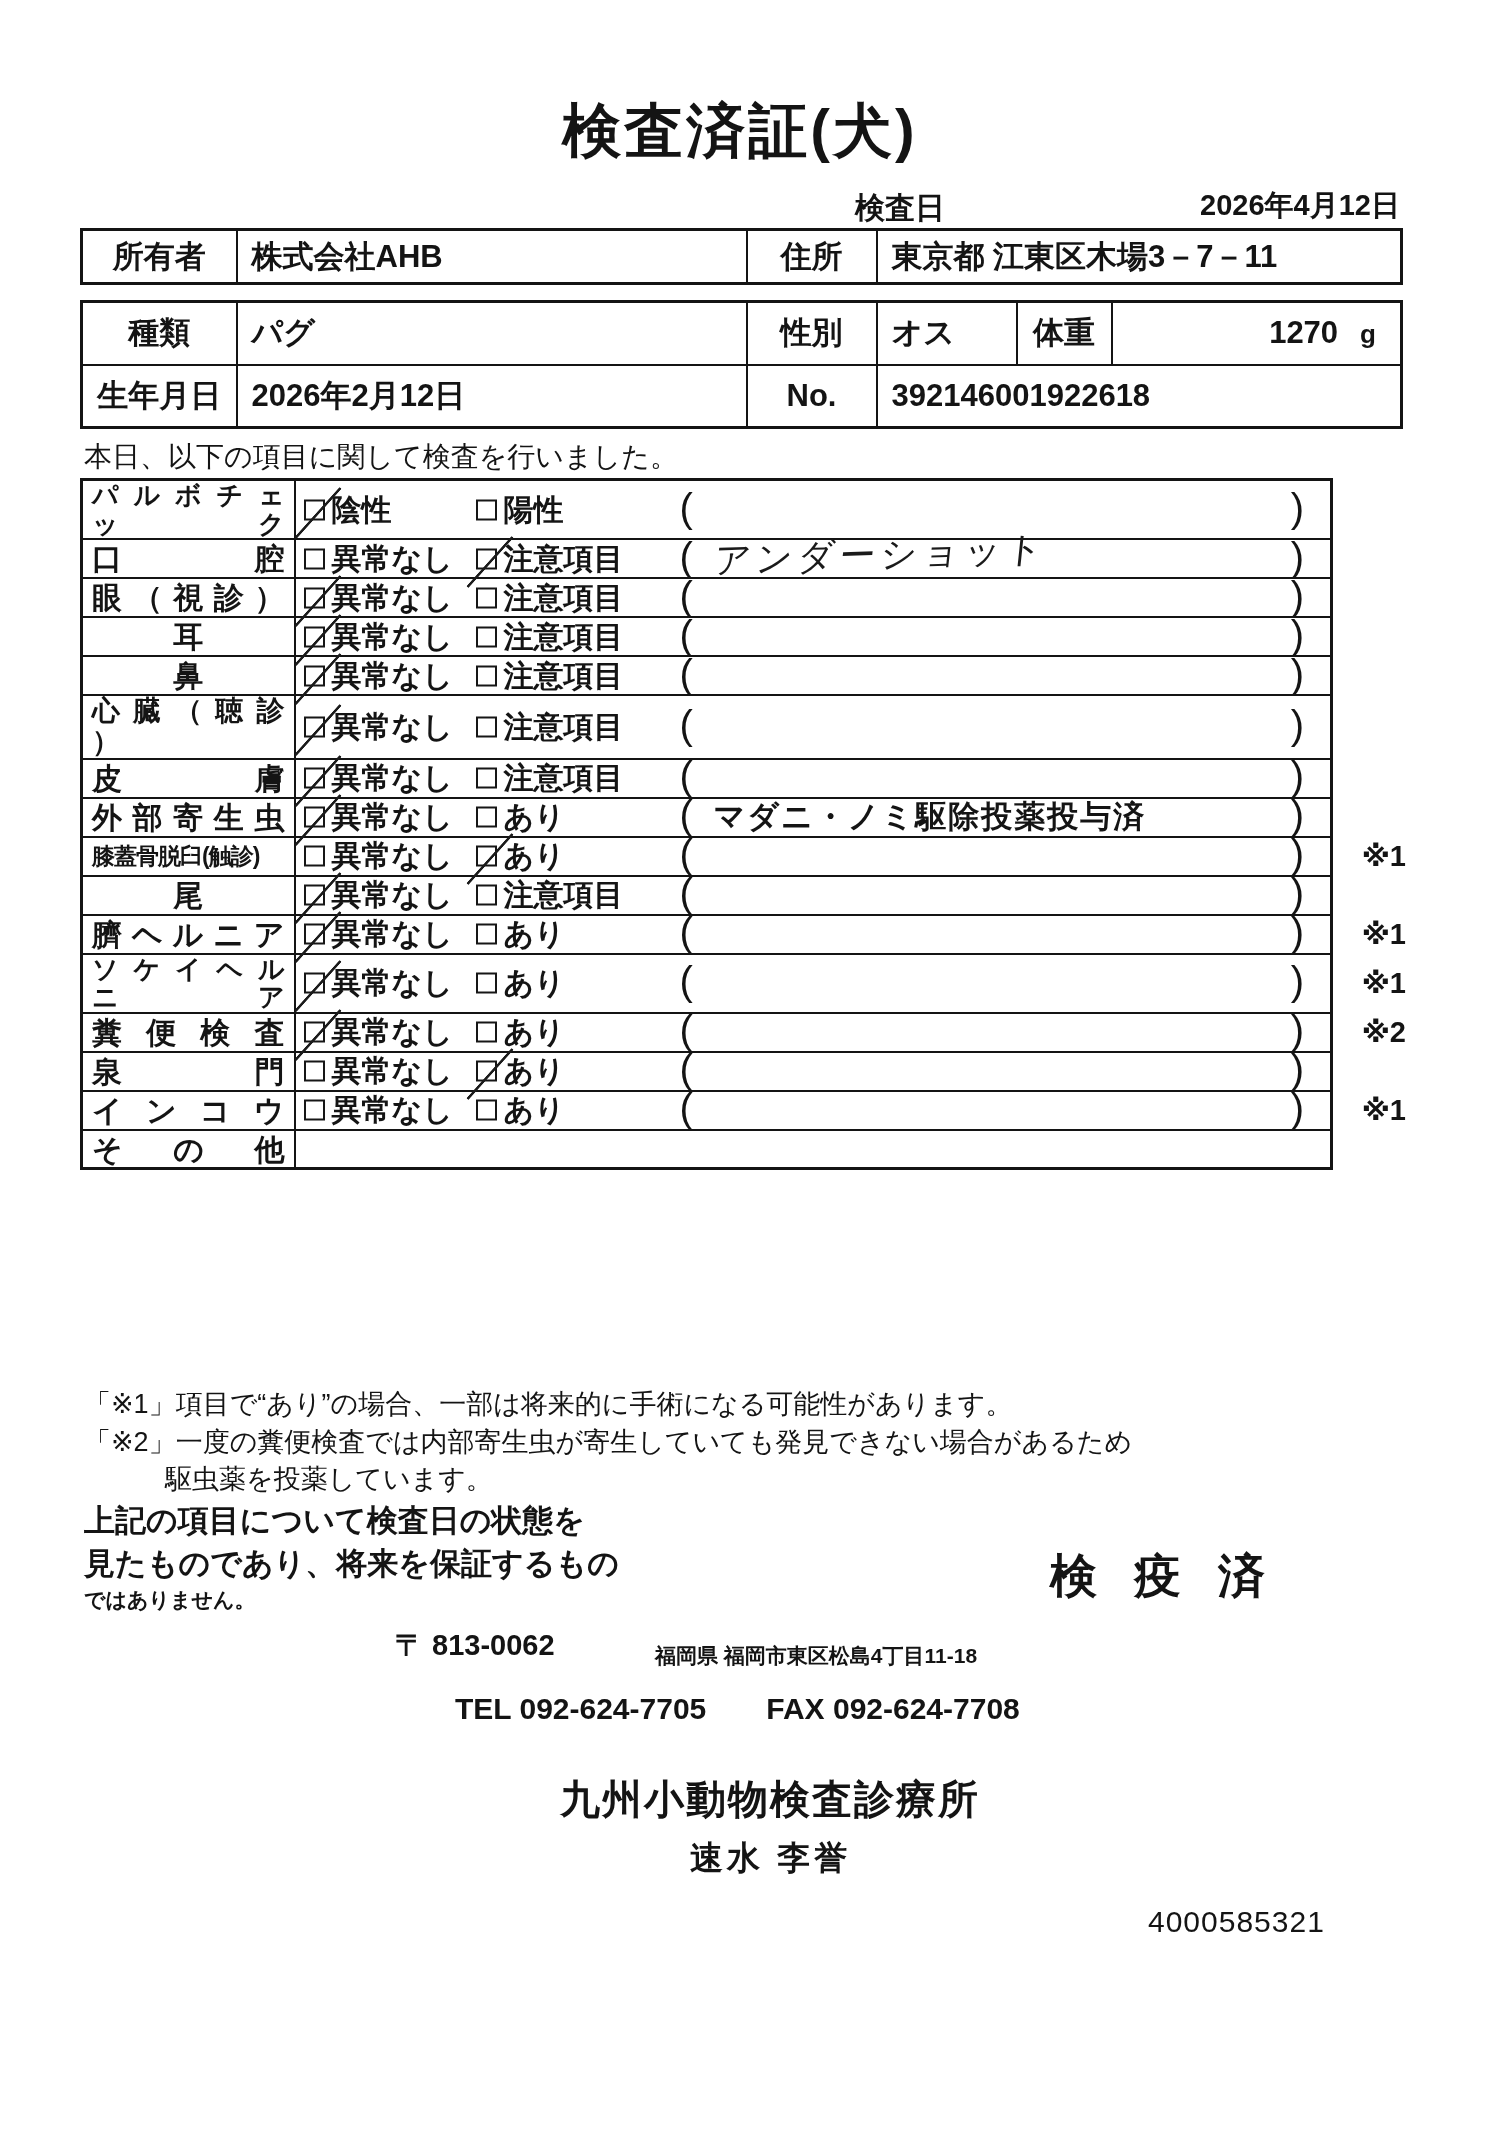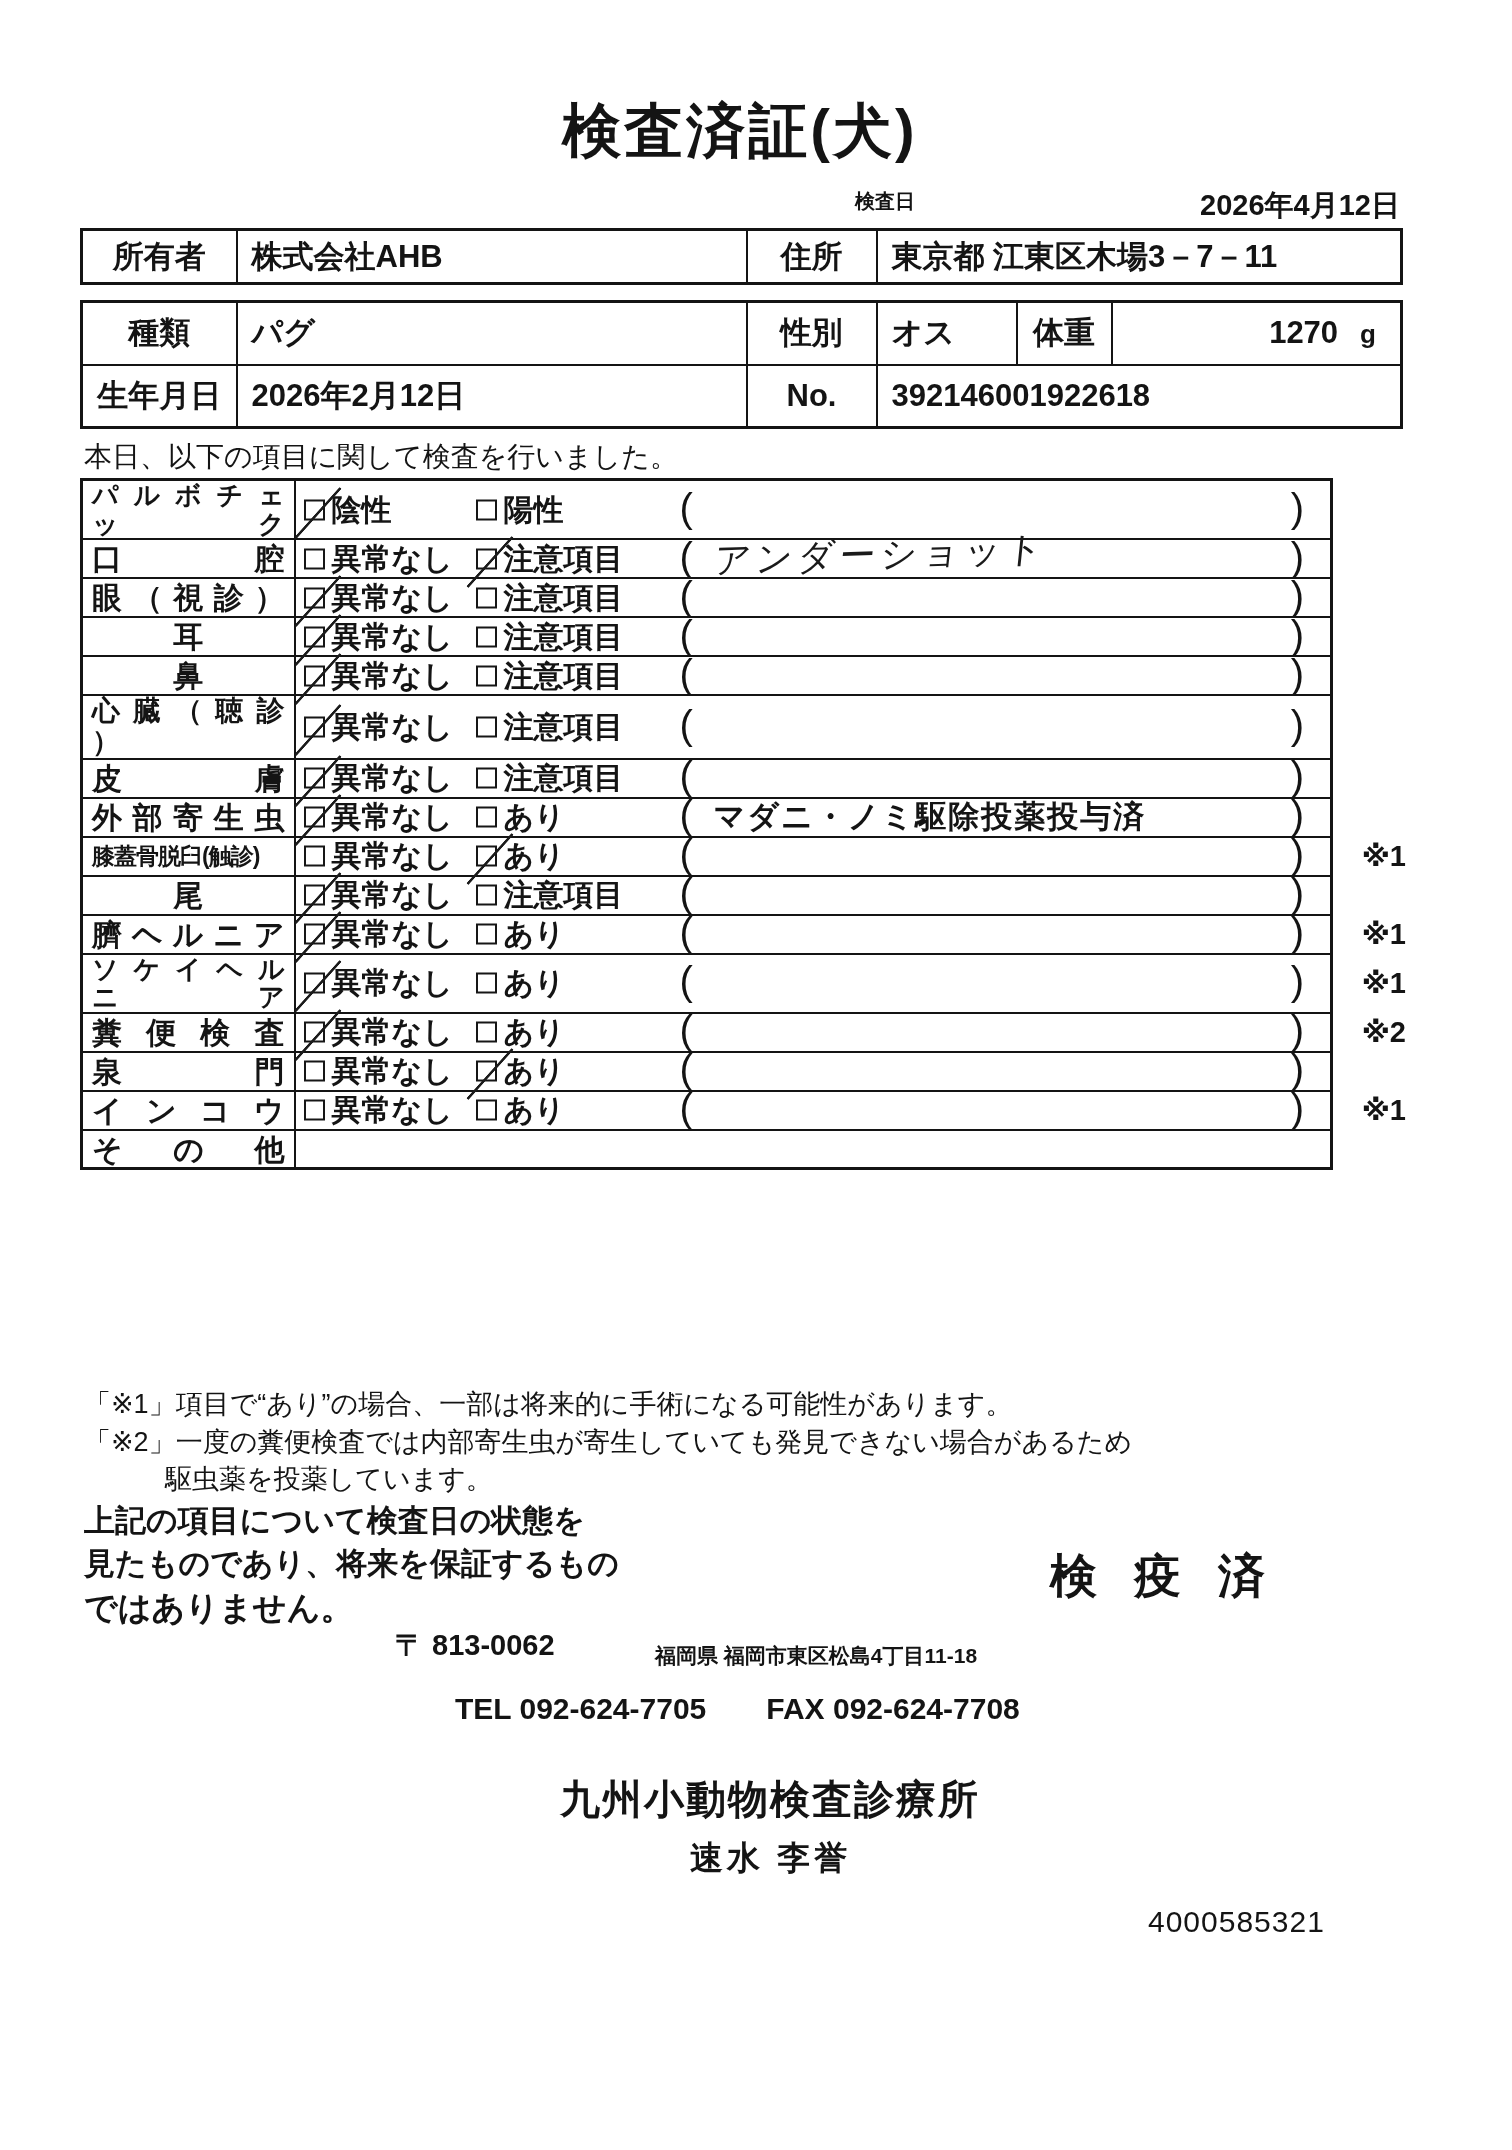--- a/index.html
+++ b/index.html
@@ -2,21 +2,21 @@
 <html><head>
 <meta charset="utf-8">
 <style>
   html,body{margin:0;padding:0;background:#e8e8e8;}
   .page{position:relative;width:1512px;height:2150px;background:#ffffff;overflow:hidden;
         font-family:"Liberation Sans","DejaVu Sans",sans-serif;color:#141414;}
   .abs{position:absolute;}
 
   
   .title{left:80px;top:92px;width:1320px;text-align:center;font-size:59px;font-weight:700;letter-spacing:3px;}
-  .date-label{left:855px;top:188px;font-size:20px;font-weight:600;}
+  .date-label{left:855px;top:188px;font-size:30px;font-weight:600;}
   .date-value{left:1120px;top:186px;width:280px;text-align:right;font-size:29px;font-weight:600;}
 
   
   table{border-collapse:collapse;table-layout:fixed;}
   .hdr-table{position:absolute;left:80px;width:1320px;border:3px solid #141414;}
   .hdr-table td{border:2.5px solid #141414;font-size:31px;font-weight:600;padding:0;vertical-align:middle;}
   .owner-table{top:228px;}
   .owner-table tr{height:54px;}
   .info-table{top:300px;}
   .info-table tr{height:63px;}
@@ -55,21 +55,21 @@
   .value.handwritten{font-size:36px;letter-spacing:5px;font-weight:500;color:#1a1a1a;
         transform:translateY(-58%) rotate(-2deg) skewX(-8deg);}
   .refmark{position:absolute;right:-76px;top:50%;transform:translateY(-50%);font-size:29px;font-weight:700;white-space:nowrap;}
 
   
   .note1{left:84px;top:1386px;font-size:27px;font-weight:500;}
   .note2a{left:84px;top:1424px;font-size:27px;font-weight:500;}
   .note2b{left:165px;top:1461px;font-size:27px;font-weight:500;}
   .disc1{left:84px;top:1500px;font-size:31px;font-weight:700;}
   .disc2{left:84px;top:1543px;font-size:31px;font-weight:700;}
-  .disc3{left:84px;top:1586px;font-size:33px;font-weight:700;}
+  .disc3{left:84px;top:1586px;font-size:21px;font-weight:700;}
 
   
   .stamp{left:1050px;top:1545px;font-size:47px;font-weight:600;letter-spacing:12px;white-space:nowrap;}
   .postal{left:395px;top:1626px;font-size:29px;font-weight:600;}
   .postal-addr{left:655px;top:1626px;font-size:21px;font-weight:700;margin-top:16px;}
   .telfax{left:455px;top:1692px;font-size:30px;font-weight:600;display:flex;gap:60px;}
   .clinic-name{left:560px;top:1772px;font-size:40px;font-weight:700;letter-spacing:2px;}
   .clinic-person{left:690px;top:1836px;font-size:33px;font-weight:600;letter-spacing:4px;}
   .doc-code{left:1148px;top:1905px;font-size:30px;font-weight:500;letter-spacing:1px;}
 </style>

